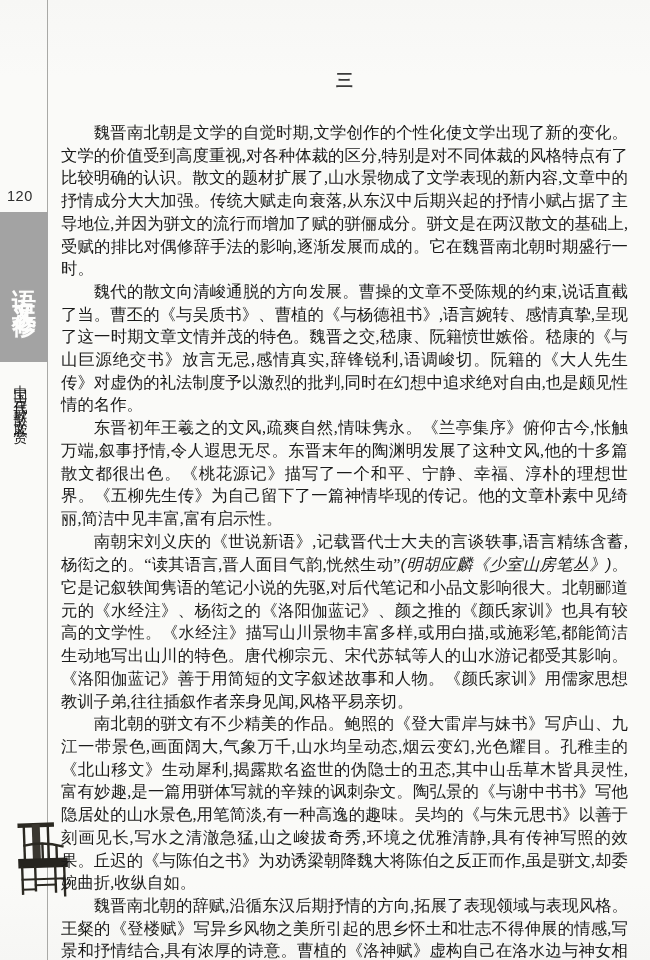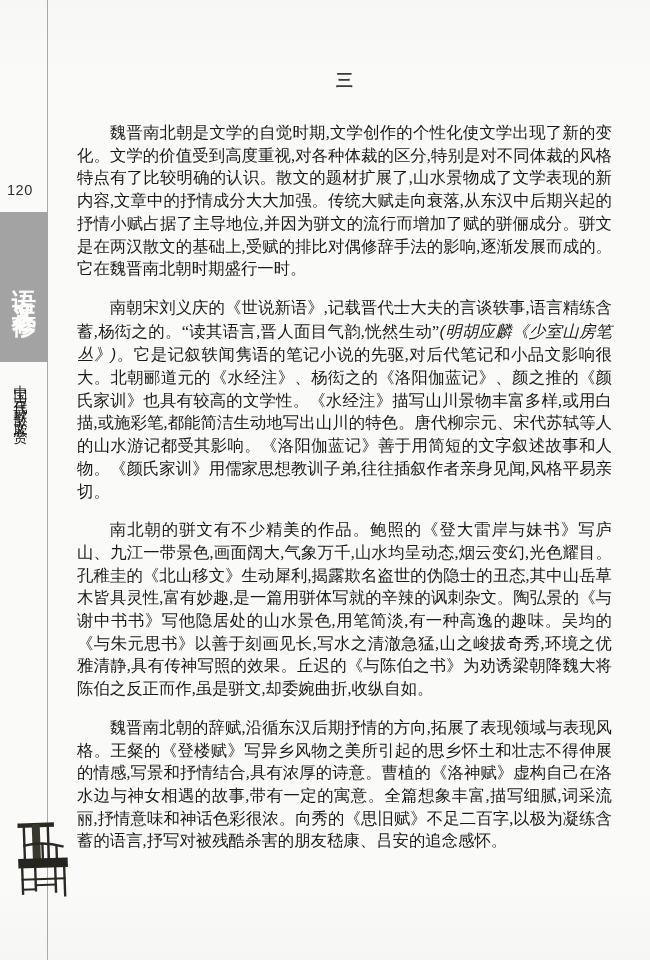--- a/index.html
+++ b/index.html
@@ -11,21 +11,21 @@
     overflow: hidden;
     font-family: "Liberation Serif", "DejaVu Serif", serif;
     color: #1c1c1c;
   }
   
   .rule-line {
     position: absolute; left: 47px; top: 0; bottom: 0; width: 1px;
     background: #a9a9a6;
   }
   .page-number {
-    position: absolute; left: 7px; top: 182px;
+    position: absolute; left: 7px; top: 188px;
     font-family: "Liberation Sans", "DejaVu Sans", sans-serif;
     font-size: 14.5px; color: #2e2e2e; letter-spacing: 0.5px;
   }
   
   .series-box {
     position: absolute; left: 0; top: 212px; width: 48px; height: 150px;
     background: #a3a3a3;
     display: flex; align-items: center; justify-content: center;
   }
   .series-box .vtext {
@@ -51,21 +51,21 @@
   .content {
     position: absolute; left: 61px; top: 70px; width: 567px;
   }
   .section-heading {
     margin: 0 0 30px 0;
     text-align: center;
     font-size: 17px; font-weight: bold; color: #3a3a3a;
     line-height: 22px;
   }
   .content p {
-    margin: 16px;
+    margin: 0;
     font-size: 16.4px;
     line-height: 22.7px;
     text-align: justify;
     text-indent: 2em;
     letter-spacing: 0;
     color: #1b1b1a;
   }
   .cite-kai {
     font-style: italic;
     font-family: Liberation Sans, sans-serif;
@@ -112,18 +112,20 @@
         <path d="M10 69 H23" stroke-width="2"></path>
         <path d="M23 65 H43" stroke-width="2"></path>
       </g>
     </svg>
   </div>
 
   <div class="content">
     <h2 class="section-heading">三</h2>
 
     <p>魏晋南北朝是文学的自觉时期,文学创作的个性化使文学出现了新的变化。文学的价值受到高度重视,对各种体裁的区分,特别是对不同体裁的风格特点有了比较明确的认识。散文的题材扩展了,山水景物成了文学表现的新内容,文章中的抒情成分大大加强。传统大赋走向衰落,从东汉中后期兴起的抒情小赋占据了主导地位,并因为骈文的流行而增加了赋的骈俪成分。骈文是在两汉散文的基础上,受赋的排比对偶修辞手法的影响,逐渐发展而成的。它在魏晋南北朝时期盛行一时。</p>
+    <p>魏代的散文向清峻通脱的方向发展。曹操的文章不受陈规的约束,说话直截了当。曹丕的《与吴质书》、曹植的《与杨德祖书》,语言婉转、感情真挚,呈现了这一时期文章文情并茂的特色。魏晋之交,嵇康、阮籍愤世嫉俗。嵇康的《与山巨源绝交书》放言无忌,感情真实,辞锋锐利,语调峻切。阮籍的《大人先生传》对虚伪的礼法制度予以激烈的批判,同时在幻想中追求绝对自由,也是颇见性情的名作。</p>
+    <p>东晋初年王羲之的文风,疏爽自然,情味隽永。《兰亭集序》俯仰古今,怅触万端,叙事抒情,令人遐思无尽。东晋末年的陶渊明发展了这种文风,他的十多篇散文都很出色。《桃花源记》描写了一个和平、宁静、幸福、淳朴的理想世界。《五柳先生传》为自己留下了一篇神情毕现的传记。他的文章朴素中见绮丽,简洁中见丰富,富有启示性。</p>
     <p><span>南朝宋刘义庆的《世说新语》,记载晋代士大夫的言谈轶事,语言精练含蓄,杨衒之的。“读其语言,晋人面目气韵,恍然生动”</span><span class="cite-kai">(明胡应麟《少室山房笔丛》)</span><span>。它是记叙轶闻隽语的笔记小说的先驱,对后代笔记和小品文影响很大。北朝郦道元的《水经注》、杨衒之的《洛阳伽蓝记》、颜之推的《颜氏家训》也具有较高的文学性。《水经注》描写山川景物丰富多样,或用白描,或施彩笔,都能简洁生动地写出山川的特色。唐代柳宗元、宋代苏轼等人的山水游记都受其影响。《洛阳伽蓝记》善于用简短的文字叙述故事和人物。《颜氏家训》用儒家思想教训子弟,往往插叙作者亲身见闻,风格平易亲切。</span></p>
     <p>南北朝的骈文有不少精美的作品。鲍照的《登大雷岸与妹书》写庐山、九江一带景色,画面阔大,气象万千,山水均呈动态,烟云变幻,光色耀目。孔稚圭的《北山移文》生动犀利,揭露欺名盗世的伪隐士的丑态,其中山岳草木皆具灵性,富有妙趣,是一篇用骈体写就的辛辣的讽刺杂文。陶弘景的《与谢中书书》写他隐居处的山水景色,用笔简淡,有一种高逸的趣味。吴均的《与朱元思书》以善于刻画见长,写水之清澈急猛,山之峻拔奇秀,环境之优雅清静,具有传神写照的效果。丘迟的《与陈伯之书》为劝诱梁朝降魏大将陈伯之反正而作,虽是骈文,却委婉曲折,收纵自如。</p>
     <p>魏晋南北朝的辞赋,沿循东汉后期抒情的方向,拓展了表现领域与表现风格。王粲的《登楼赋》写异乡风物之美所引起的思乡怀土和壮志不得伸展的情感,写景和抒情结合,具有浓厚的诗意。曹植的《洛神赋》虚构自己在洛水边与神女相遇的故事,带有一定的寓意。全篇想象丰富,描写细腻,词采流丽,抒情意味和神话色彩很浓。向秀的《思旧赋》不足二百字,以极为凝练含蓄的语言,抒写对被残酷杀害的朋友嵇康、吕安的追念感怀。</p>
   </div>
 
 </div>
 
 </body></html>

